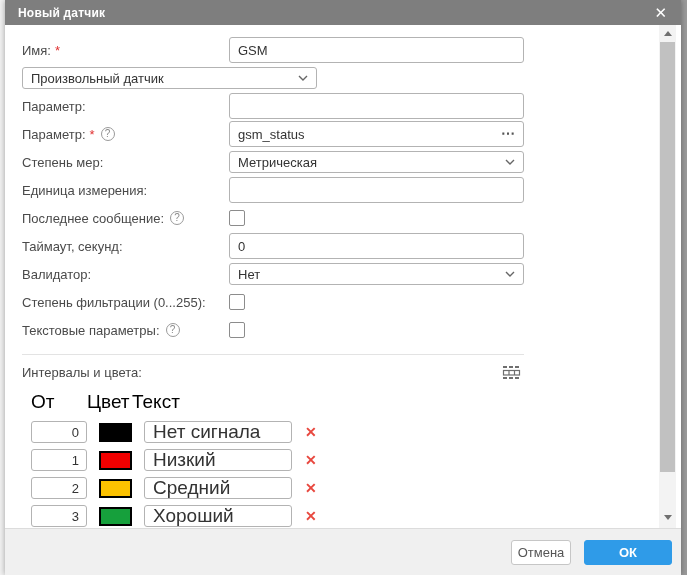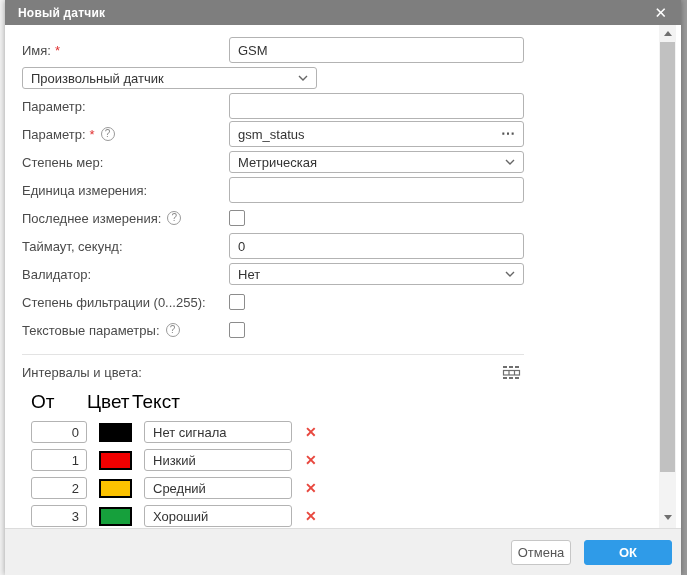--- a/index.html
+++ b/index.html
@@ -102,21 +102,21 @@
     width:56px; height:22px; border:1px solid #b3b3b3; border-radius:3px;
     padding:0 7px; font-size:13px; color:#333; text-align:right;
     font-family:"Liberation Sans", sans-serif; outline:none;
   }
   .swatch {
     width:33px; height:19px; margin-left:12px; border:2px solid #000;
     cursor:pointer; flex:0 0 auto;
   }
   .txtin {
     width:148px; height:22px; margin-left:12px; border:1px solid #b3b3b3;
-    border-radius:3px; padding:0 8px; font-size:13px; color:#333;
+    border-radius:3px; padding:0 8px; font-size:19px; color:#333;
     font-family:"Liberation Sans", sans-serif; outline:none;
   }
   .del {
     margin-left:13px; color:#e8483f; font-size:14px; font-weight:bold;
     cursor:pointer; line-height:1;
   }
   
   .sbar {
     position:absolute; right:5px; top:0; bottom:0; width:17px;
     background:#f3f3f3;
@@ -230,21 +230,21 @@
         <div class="flabel">
           <span>Единица измерения:</span>
         </div>
         <div class="fctrl">
           <input class="tinput" type="text" value="" style="">
         </div>
       </div>
 
       <div class="frow">
         <div class="flabel">
-          <span>Последнее измерения:</span>
+          <span>Последнее сообщение:</span>
           <span class="help">?</span>
         </div>
         <div class="fctrl">
           <input class="cbox" type="checkbox" style="">
         </div>
       </div>
 
       <div class="frow">
         <div class="flabel">
           <span>Таймаут, секунд:</span>

